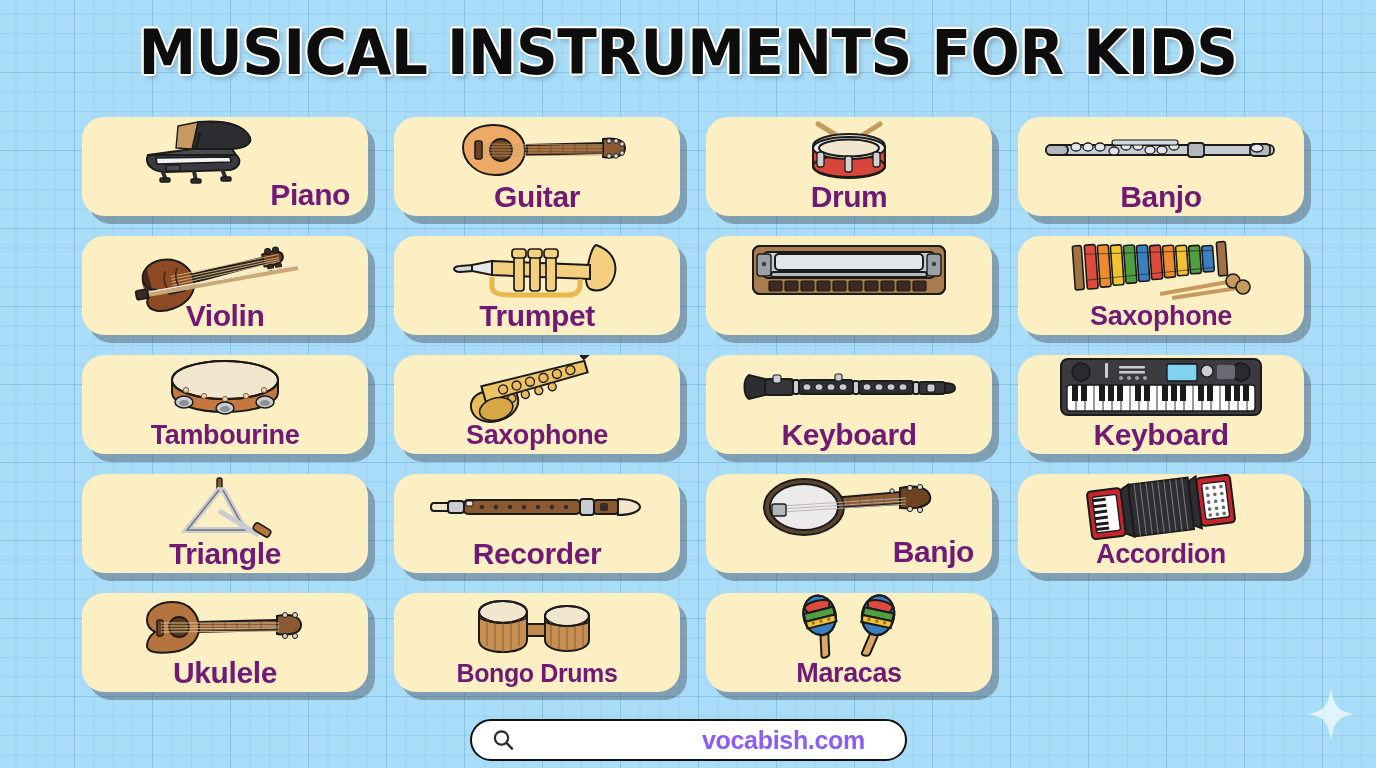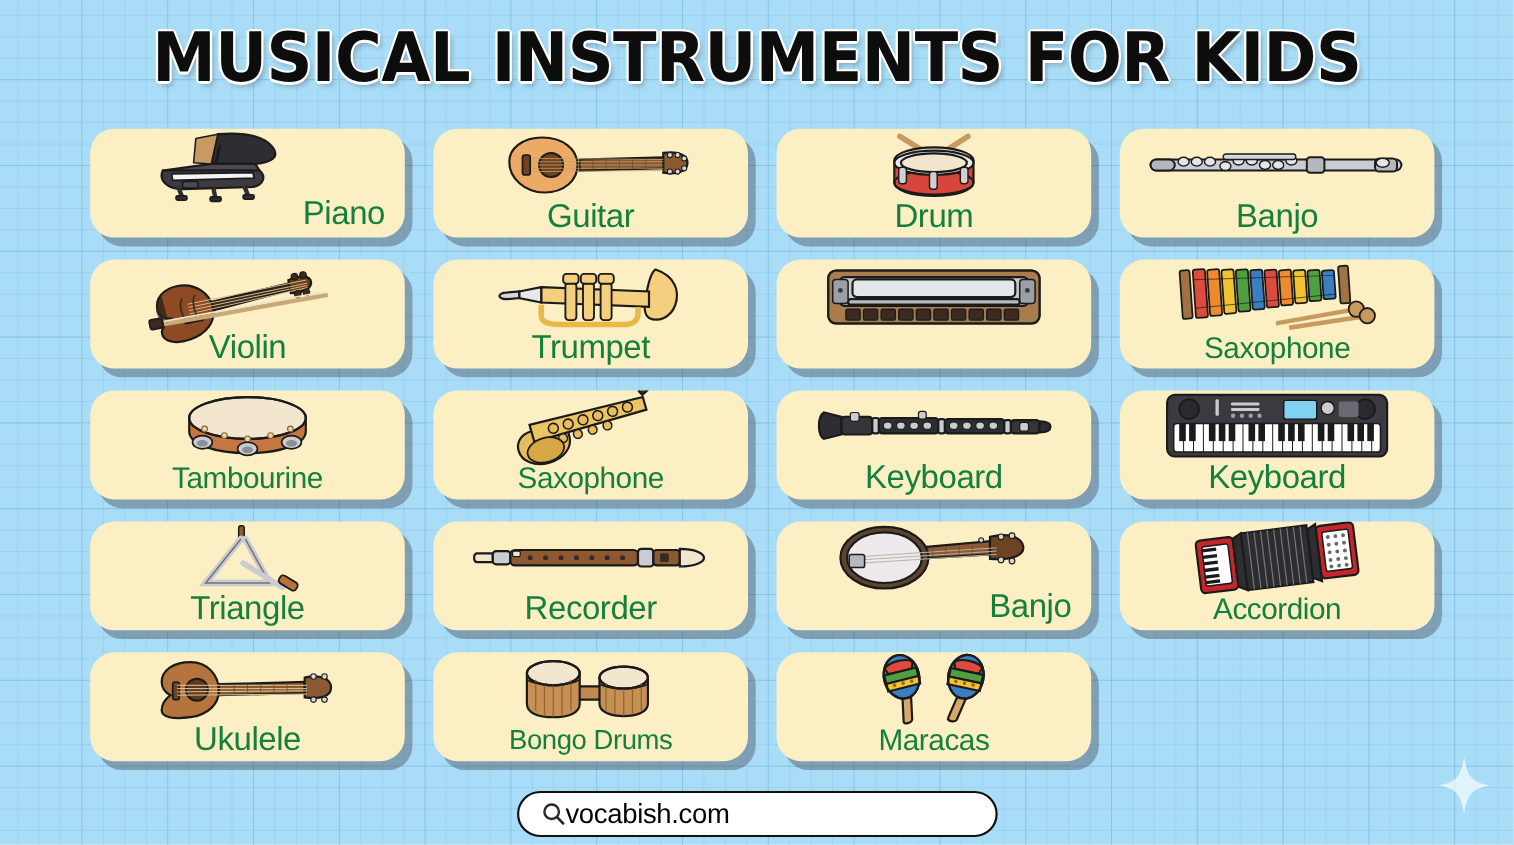--- a/index.html
+++ b/index.html
@@ -92,25 +92,25 @@
     align-items: center;
     justify-content: center;
   }
   .card .art svg { display: block; overflow: visible; }
 
   .card .label {
     position: absolute;
     left: 0; right: 0;
     bottom: 2px;
     text-align: center;
-    font-weight: 400;
+    font-weight: 700;
     font-size: 30px;
     line-height: 34px;
     letter-spacing: -0.4px;
-    color: #15803d;
+    color: #701a75;
     white-space: nowrap;
   }
   .card.label-sm .label { font-size: 27px; }
   .card.label-xs .label { font-size: 25px; }
 
   
   .card.inline .art { justify-content: flex-start; padding-left: 54px; }
   .card.inline .label { text-align: right; padding-right: 18px; bottom: 4px; }
 
   
@@ -127,26 +127,26 @@
     align-items: center;
     box-sizing: border-box;
   }
   #footer-pill .mag {
     margin-left: 20px;
     width: 22px; height: 22px;
     flex: 0 0 auto;
   }
   #footer-pill .site {
     flex: 1 1 auto;
-    text-align: left;
+    text-align: right;
     margin-right: 40px;
-    font-weight: 400;
+    font-weight: 700;
     font-size: 25px;
     letter-spacing: -0.3px;
-    color: #000000;
+    color: #8b5cf6;
   }
 </style>
 </head>
 <body>
 
 <div id="page">
 
   <div class="sparkle" style="left:1308px; top:688px;">
     <svg width="46" height="52" viewBox="0 0 46 52">
       <path d="M23 0 C26 18 30 23 46 26 C30 29 26 34 23 52 C20 34 16 29 0 26 C16 23 20 18 23 0 Z" fill="#ffffff" opacity="0.65"></path>

